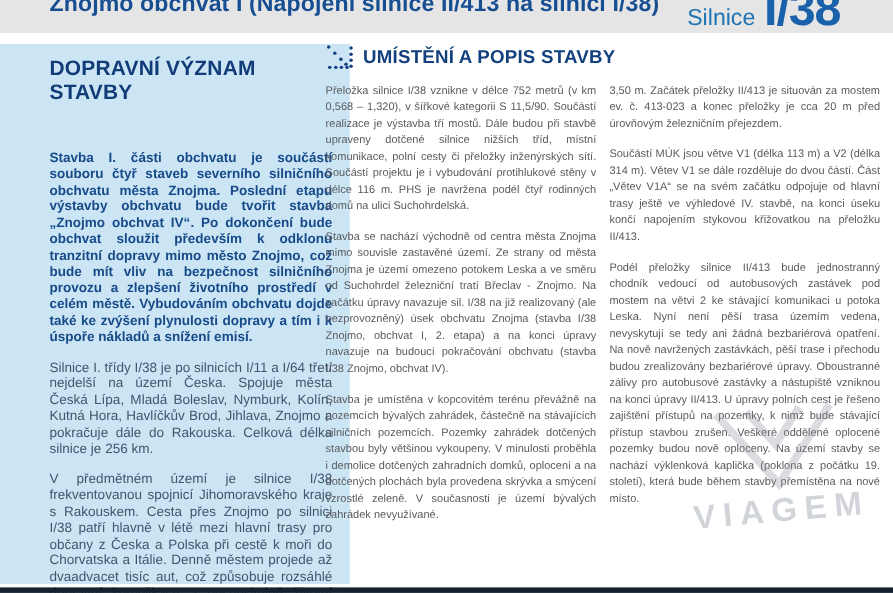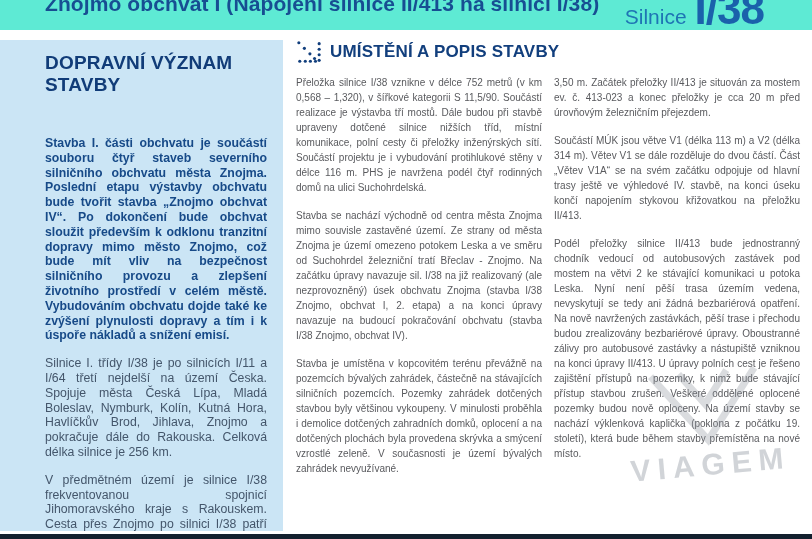--- a/index.html
+++ b/index.html
@@ -1,31 +1,31 @@
 <!DOCTYPE html>
 <html><head>
 <meta charset="utf-8">
 <style>
   html,body{margin:0;padding:0;background:#fff;}
   .page{
     position:relative;width:812px;height:539px;overflow:hidden;background:#ffffff;
     font-family:"Liberation Sans", sans-serif;-webkit-font-smoothing:antialiased;
   }
   
-  .header{position:absolute;top:0;left:0;right:0;height:30px;background:#5eead4;overflow:hidden;}
+  .header{position:absolute;top:0;left:0;right:0;height:30px;background:#e5e5e5;overflow:hidden;}
   .header-title{
     position:absolute;left:45px;top:-8px;font-size:21px;font-weight:bold;color:#174e92;
     white-space:nowrap;letter-spacing:0.1px;
   }
   .brand{position:absolute;right:48px;top:-16px;display:flex;align-items:baseline;gap:8px;}
   .brand-prefix{font-size:21px;font-weight:normal;color:#1e74b4;}
   .brand-road{font-size:44px;font-weight:bold;color:#1a61ab;letter-spacing:-1px;}
   
   .left-panel{
-    position:absolute;left:0;top:40px;width:283px;bottom:8px;background:#cbe5f5;
+    position:absolute;left:0;top:40px;width:318px;bottom:8px;background:#cbe5f5;
     padding:12px 16px 10px 45px;box-sizing:border-box;
   }
   .left-heading{
     margin:0 0 12px 0;font-size:19px;font-weight:bold;color:#113c78;letter-spacing:0.2px;
   }
   .left-panel p{
     margin:0 0 13px 0;font-size:12.3px;line-height:14.8px;text-align:justify;color:#44566b;
   }
   .left-panel p.lead{font-weight:bold;color:#174a88;margin-top:40px;}
   

